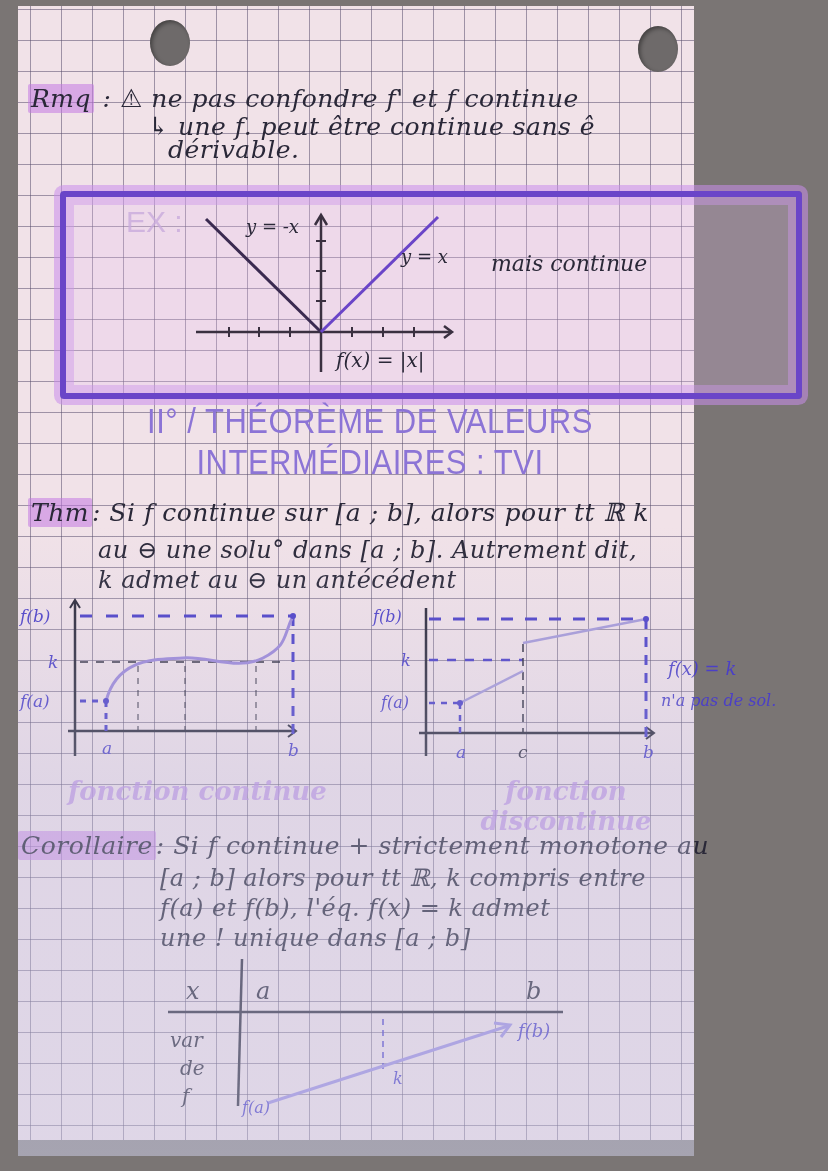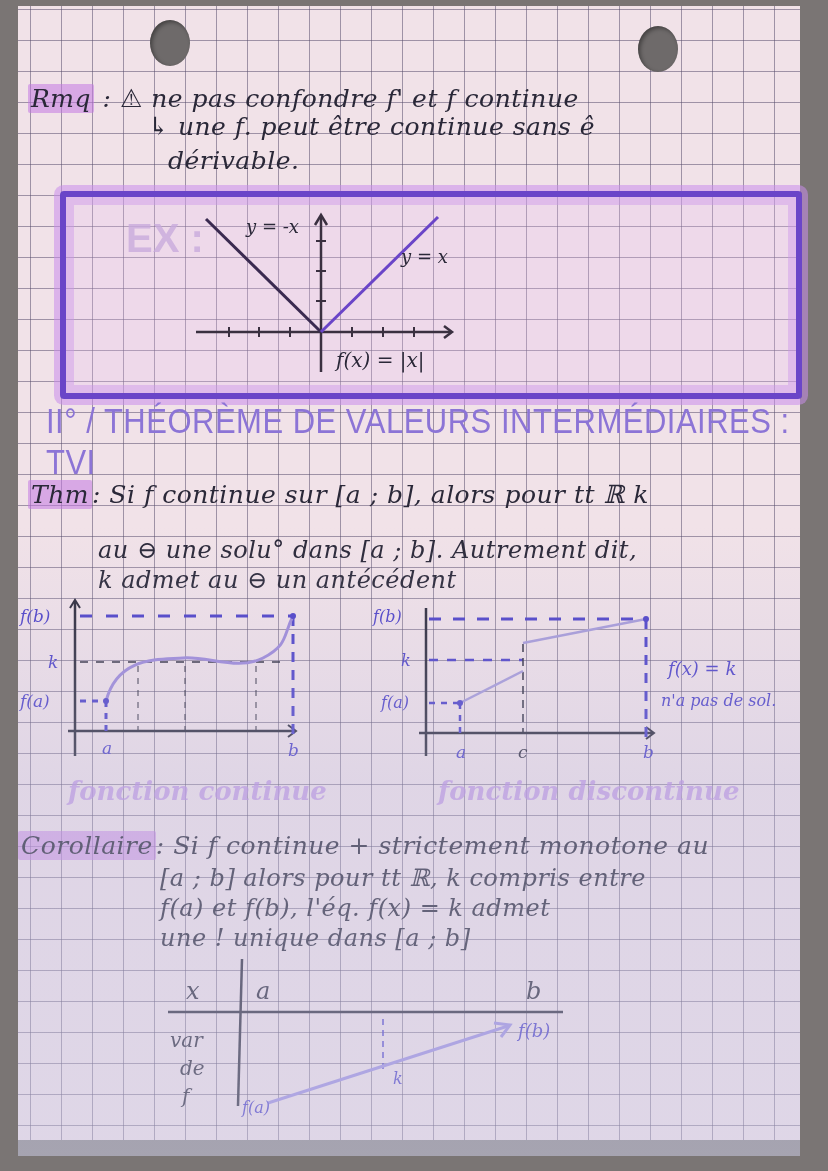--- a/index.html
+++ b/index.html
@@ -1,58 +1,58 @@
 <!DOCTYPE html>
 <html><head>
 <meta charset="utf-8">
 <style>
   html,body{margin:0;padding:0;}
   body{width:828px;height:1171px;background:#7a7574;position:relative;overflow:hidden;
        font-family:"DejaVu Serif", serif;}
-  .page{position:absolute;left:18px;top:6px;width:782px;height:1150px;
+  .page{position:absolute;left:18px;top:6px;width:676px;height:1150px;
         background-color:#f1e2e8;
         background-image:
           linear-gradient(to right, rgba(90,80,110,.55) 1px, transparent 1px),
           linear-gradient(to bottom, rgba(90,80,110,.55) 1px, transparent 1px);
-        background-size:31px 31px;background-position:12px 3px;}
+        background-size:31px 31px;background-position:12px 3px;text-align:center;}
   .page::after{content:"";position:absolute;left:0;right:0;top:520px;bottom:0;
         background:linear-gradient(to bottom, rgba(200,200,225,0) 0%, rgba(190,190,225,.35) 40%, rgba(200,200,230,.45) 100%);pointer-events:none;}
   .hole{position:absolute;width:40px;height:46px;border-radius:50%;background:#6e6a6a;
         box-shadow:inset 2px 2px 4px rgba(0,0,0,.4);}
   .bottom-edge{position:absolute;left:0;right:0;bottom:0;height:16px;background:#8a8685;}
   .ink{color:#2a2838;font-style:italic;}
   .hl{background:rgba(195,120,225,.55);padding:0 3px;border-radius:2px;}
   .line{position:absolute;white-space:nowrap;font-size:25px;letter-spacing:0.5px;}
   .title{position:absolute;left:28px;top:400px;font-family:"Liberation Sans",sans-serif;
          font-size:31px;color:#8c74d6;letter-spacing:.5px;font-weight:400;transform:scaleY(1.15);}
   .exbox{position:absolute;left:42px;top:185px;width:730px;height:196px;
          border:6px solid #6a45c8;border-radius:4px;
          box-shadow:0 0 0 6px rgba(200,140,235,.55), inset 0 0 0 8px rgba(205,150,235,.45);
          background:rgba(230,190,240,.25);}
-  .ex-label{position:absolute;left:60px;top:19px;font-family:"Liberation Sans",sans-serif;
-            font-size:40px;font-weight:bold;color:rgba(200,170,220,.8);}
+  .ex-label{position:absolute;left:60px;top:8px;font-family:"Liberation Sans",sans-serif;
+            font-size:30px;font-weight:normal;color:rgba(200,170,220,.8);}
   .ex-note{position:absolute;left:425px;top:50px;font-size:22px;line-height:33px;}
   svg text{font-family:"DejaVu Serif", serif;font-style:italic;}
   .cap{position:absolute;font-size:26px;color:rgba(185,140,225,.75);font-style:italic;font-weight:bold;filter:blur(.6px);}
 </style>
 </head>
 <body>
 
 <div class="page">
   <div class="hole" style="left:132px;top:14px;"></div>
   <div class="hole" style="left:620px;top:20px;"></div>
 
   <div class="line ink" style="left:10px;top:78px;">
     <span class="hl">Rmq</span>
     <span>:</span>
     <span style="font-style:normal;">⚠</span>
     <span>ne pas confondre f' et f continue</span>
   </div>
   <div class="line ink" style="left:130px;top:106px;">↳ une f. peut être continue sans ê</div>
-  <div class="line ink" style="left:150px;top:140px;font-style:italic;">dérivable.</div>
+  <div class="line ink" style="left:150px;top:129px;font-style:italic;">dérivable.</div>
 
   <div class="exbox">
     <div class="ex-label">EX :</div>
     <svg style="position:absolute;left:110px;top:0;" width="300" height="190">
       <line x1="20" y1="135" x2="275" y2="135" stroke="#3a3040" stroke-width="2.5"></line>
       <polyline points="268,129 276,135 268,141" fill="none" stroke="#3a3040" stroke-width="2.5"></polyline>
       <line x1="145" y1="175" x2="145" y2="20" stroke="#3a3040" stroke-width="2.5"></line>
       <polyline points="139,28 145,18 151,28" fill="none" stroke="#3a3040" stroke-width="2.5"></polyline>
       <g stroke="#3a3040" stroke-width="2">
         <line x1="53" y1="130" x2="53" y2="140"></line>
@@ -65,26 +65,27 @@
           <line x1="140" y1="74" x2="150" y2="74"></line>
           <line x1="140" y1="44" x2="150" y2="44"></line>
       </g>
       <line x1="30" y1="22" x2="145" y2="135" stroke="#3a2a50" stroke-width="3"></line>
       <line x1="145" y1="135" x2="262" y2="20" stroke="#6a45c8" stroke-width="3"></line>
       <text x="70" y="36" font-size="18" fill="#2a2838">y = -x</text>
       <text x="225" y="66" font-size="18" fill="#2a2838">y = x</text>
       <text x="160" y="170" font-size="20" fill="#2a2838">f(x) = |x|</text>
     </svg>
     <div class="ex-note ink">
+      <div>mais continue</div>
     </div>
   </div>
 
   <div class="title">II° / THÉORÈME DE VALEURS INTERMÉDIAIRES : TVI</div>
 
-  <div class="line ink" style="left:10px;top:474px;">
+  <div class="line ink" style="left:10px;top:492px;">
     <span class="hl">Thm</span><span>: </span>
     <span>Si f continue sur [a ; b], alors pour tt ℝ k</span>
   </div>
   <div class="line ink" style="left:80px;top:530px;font-size:24px;">au ⊖ une solu° dans [a ; b]. Autrement dit,</div>
   <div class="line ink" style="left:80px;top:560px;font-size:24px;">k admet au ⊖ un antécédent</div>
 
   <svg style="position:absolute;left:0;top:590px;" width="300" height="165">
     <line x1="57" y1="6" x2="57" y2="160" stroke="#2a2838" stroke-width="2.5"></line>
     <polyline points="52,12 57,4 62,12" fill="none" stroke="#2a2838" stroke-width="2"></polyline>
     <line x1="50" y1="135" x2="277" y2="135" stroke="#2a2838" stroke-width="2.5"></line>

